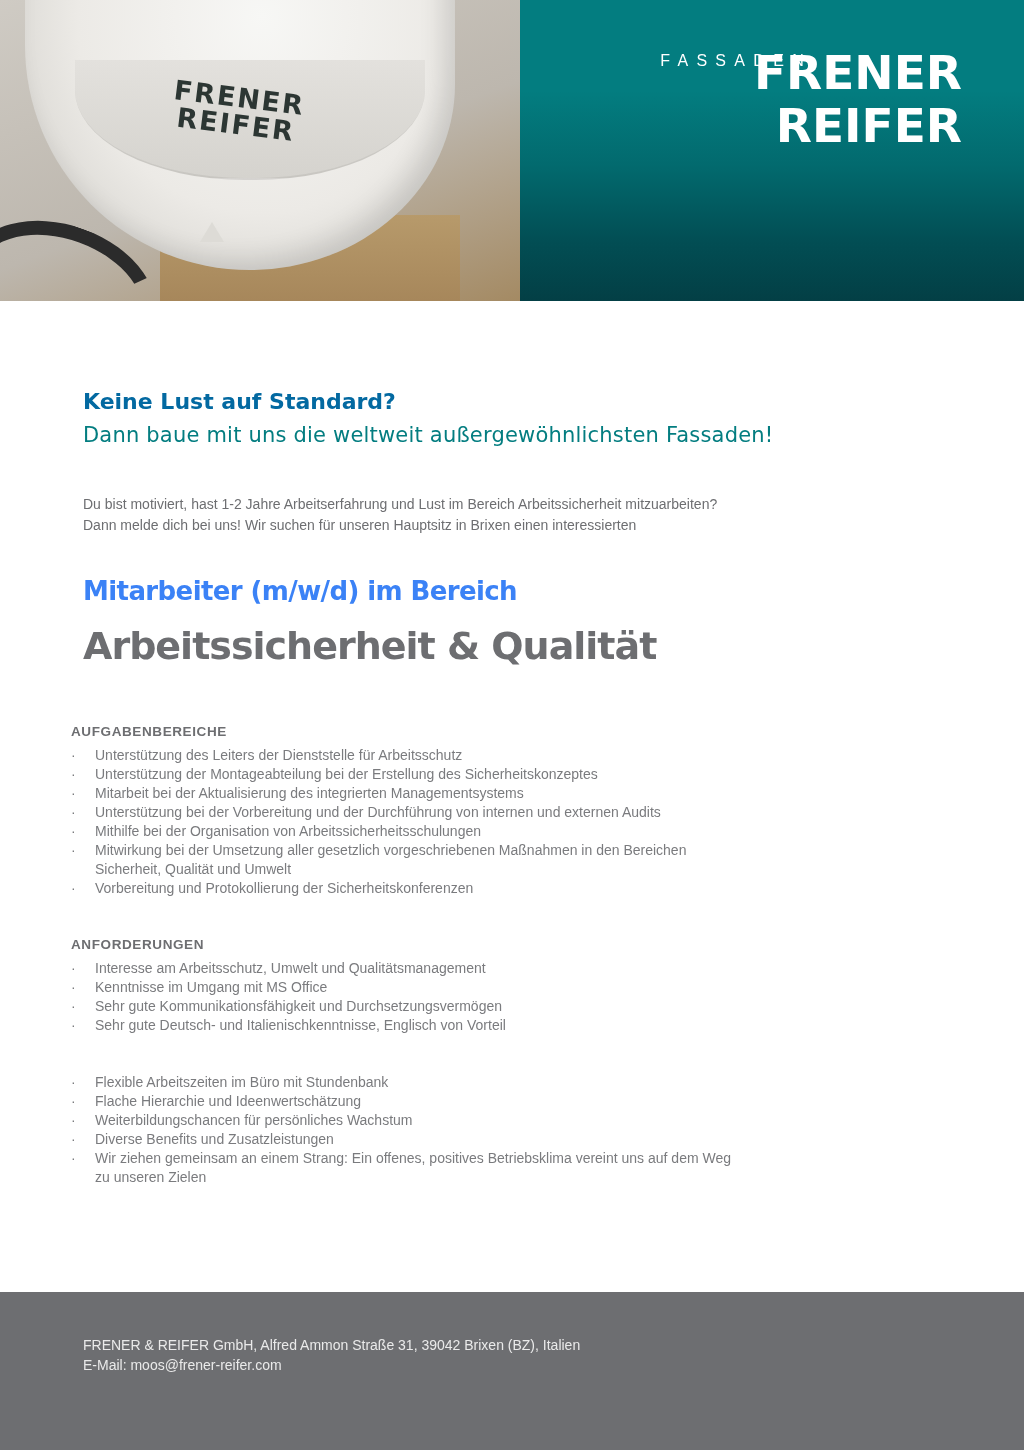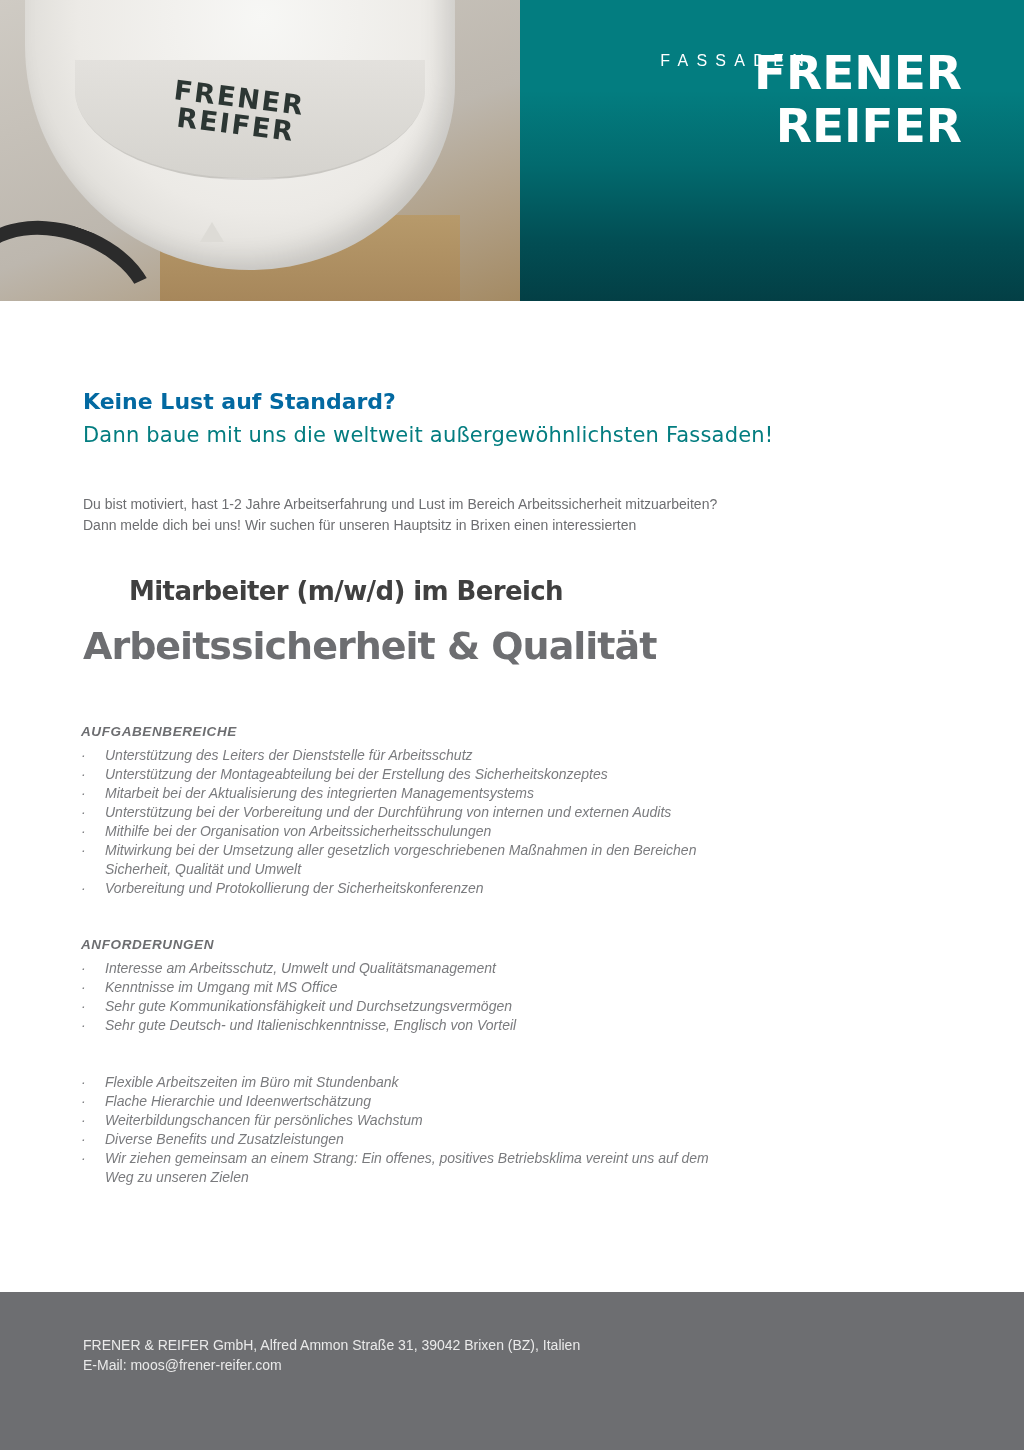--- a/index.html
+++ b/index.html
@@ -79,29 +79,29 @@
       font-family: "DejaVu Sans", sans-serif; font-weight: normal;
       font-size: 21px; color: #037d80; line-height: 32px; letter-spacing: 0.2px;
     }
     .intro {
       position: absolute; left: 83px; top: 494px; width: 860px;
       font-family: "Liberation Sans", sans-serif; font-size: 14px; line-height: 21px; color: #6d6e71;
     }
     .job-sub {
       position: absolute; left: 83px; top: 572px;
       font-family: "DejaVu Sans", sans-serif; font-weight: bold;
-      font-size: 26px; line-height: 38px; color: #404040; letter-spacing: -0.6px; margin-left: 46px;
+      font-size: 26px; line-height: 38px; color: #3b82f6; letter-spacing: -0.6px;
     }
     .job-title {
       position: absolute; left: 83px; top: 620px;
       font-family: "DejaVu Sans", sans-serif; font-weight: bold;
       font-size: 38px; line-height: 52px; color: #6d6e71; letter-spacing: -1px;
     }
 
-    .section { position: absolute; left: 81px; width: 700px; font-style: italic; }
+    .section { position: absolute; left: 71px; width: 700px; }
     .section-title {
       font-family: "Liberation Sans", sans-serif; font-weight: bold;
       font-size: 13.5px; letter-spacing: 0.6px; color: #6d6e71; line-height: 18px;
       margin-bottom: 5px;
     }
     .list { list-style: none; }
     .list li {
       position: relative; padding-left: 24px;
       font-family: "Liberation Sans", sans-serif; font-size: 14px; line-height: 19px;
       color: #7a7b7e;

